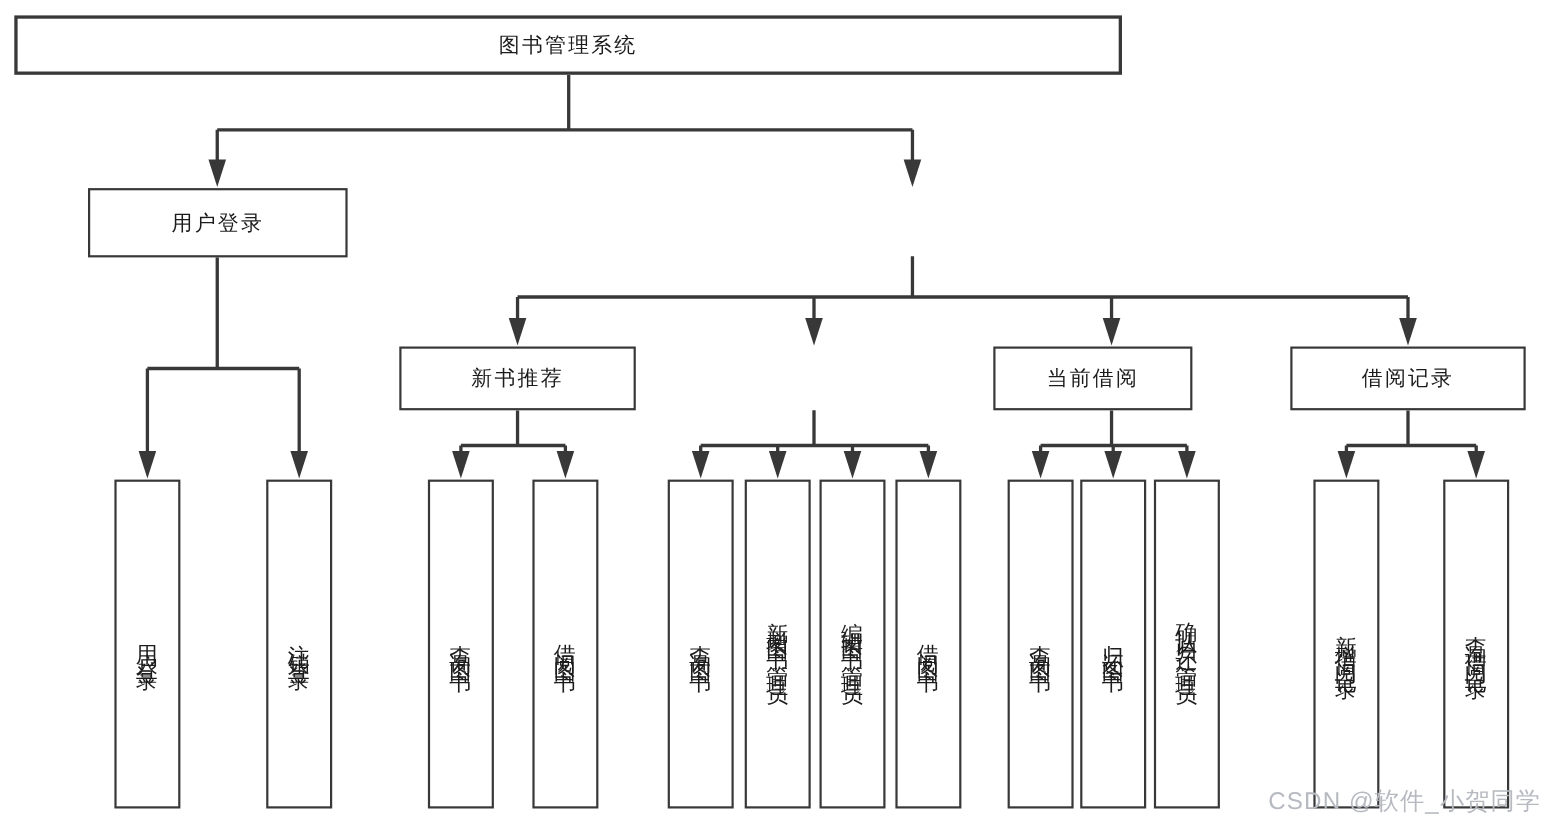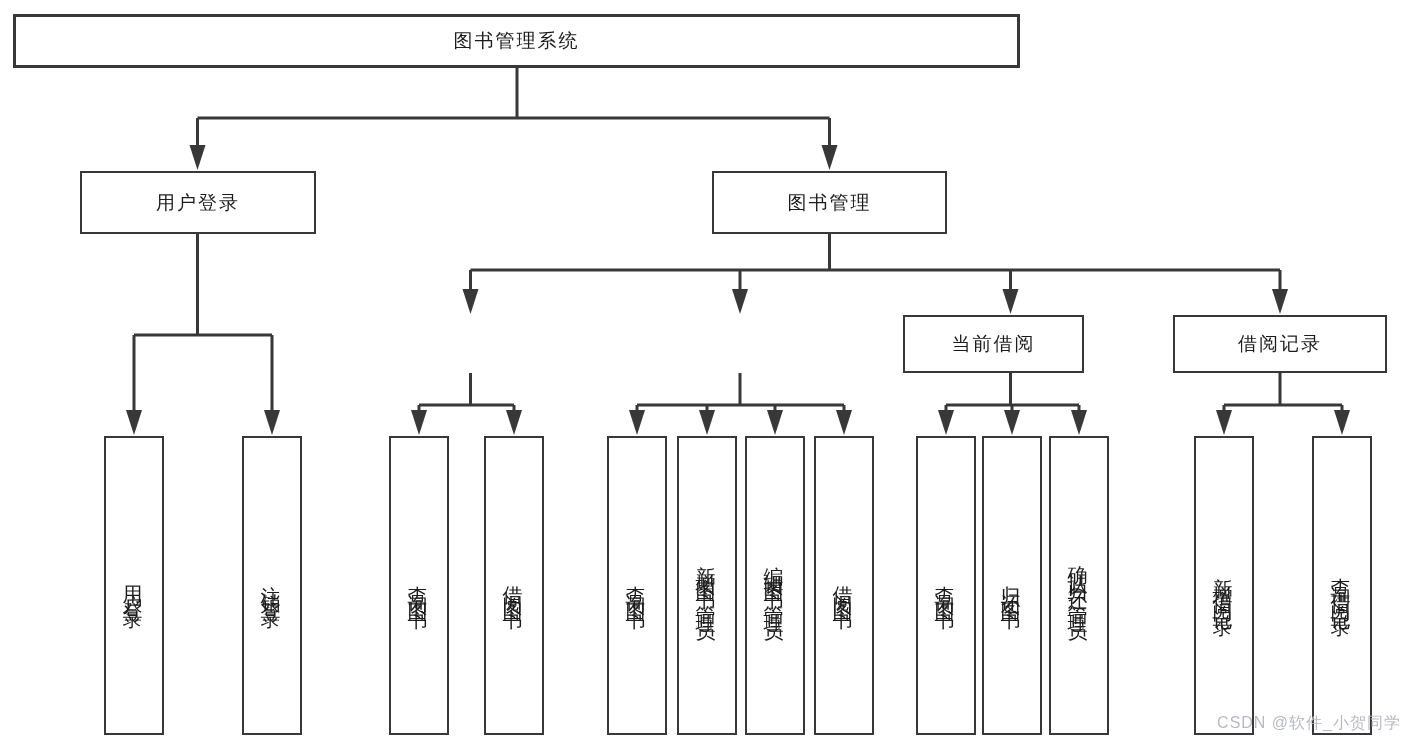--- a/index.html
+++ b/index.html
@@ -49,21 +49,21 @@
     text-orientation: mixed;
     text-align: center;
     line-height: 54px;
     font-size: 20px;
     letter-spacing: 8px;
   }
   .watermark {
     position: absolute;
     top: 713px;
     right: 4px;
-    font-size: 16px;
+    font-size: 22px;
     letter-spacing: 1px;
     color: var(--watermark);
     white-space: nowrap;
     z-index: 5;
   }
 </style>
 </head>
 <body>
 
 <div class="canvas">
@@ -104,22 +104,22 @@
       <polygon points="1004,410 1020,410 1012,435"></polygon>
       <polygon points="1071,410 1087,410 1079,435"></polygon>
       <polygon points="1216,410 1232,410 1224,435"></polygon>
       <polygon points="1334,410 1350,410 1342,435"></polygon>
     </g>
   </svg>
 
   <div class="node hbox root-box" style="left:13px;top:14px;width:1007px;height:54px">图书管理系统</div>
 
   <div class="node hbox" style="left:80px;top:171px;width:236px;height:63px">用户登录</div>
-  <div class="node hbox" style="left:712px;top:171px;width:235px;height:63px">图书管理</div>
 
+  <div class="node hbox" style="left:363px;top:315px;width:215px;height:58px">新书推荐</div>
   <div class="node hbox" style="left:903px;top:315px;width:181px;height:58px">当前借阅</div>
   <div class="node hbox" style="left:1173px;top:315px;width:214px;height:58px">借阅记录</div>
 
   <div class="node vbox" style="left:104px">用户登录</div>
   <div class="node vbox" style="left:242px">注销登录</div>
 
   <div class="node vbox" style="left:389px">查询图书</div>
   <div class="node vbox" style="left:484px">借阅图书</div>
 
   <div class="node vbox" style="left:607px">查询图书</div>

